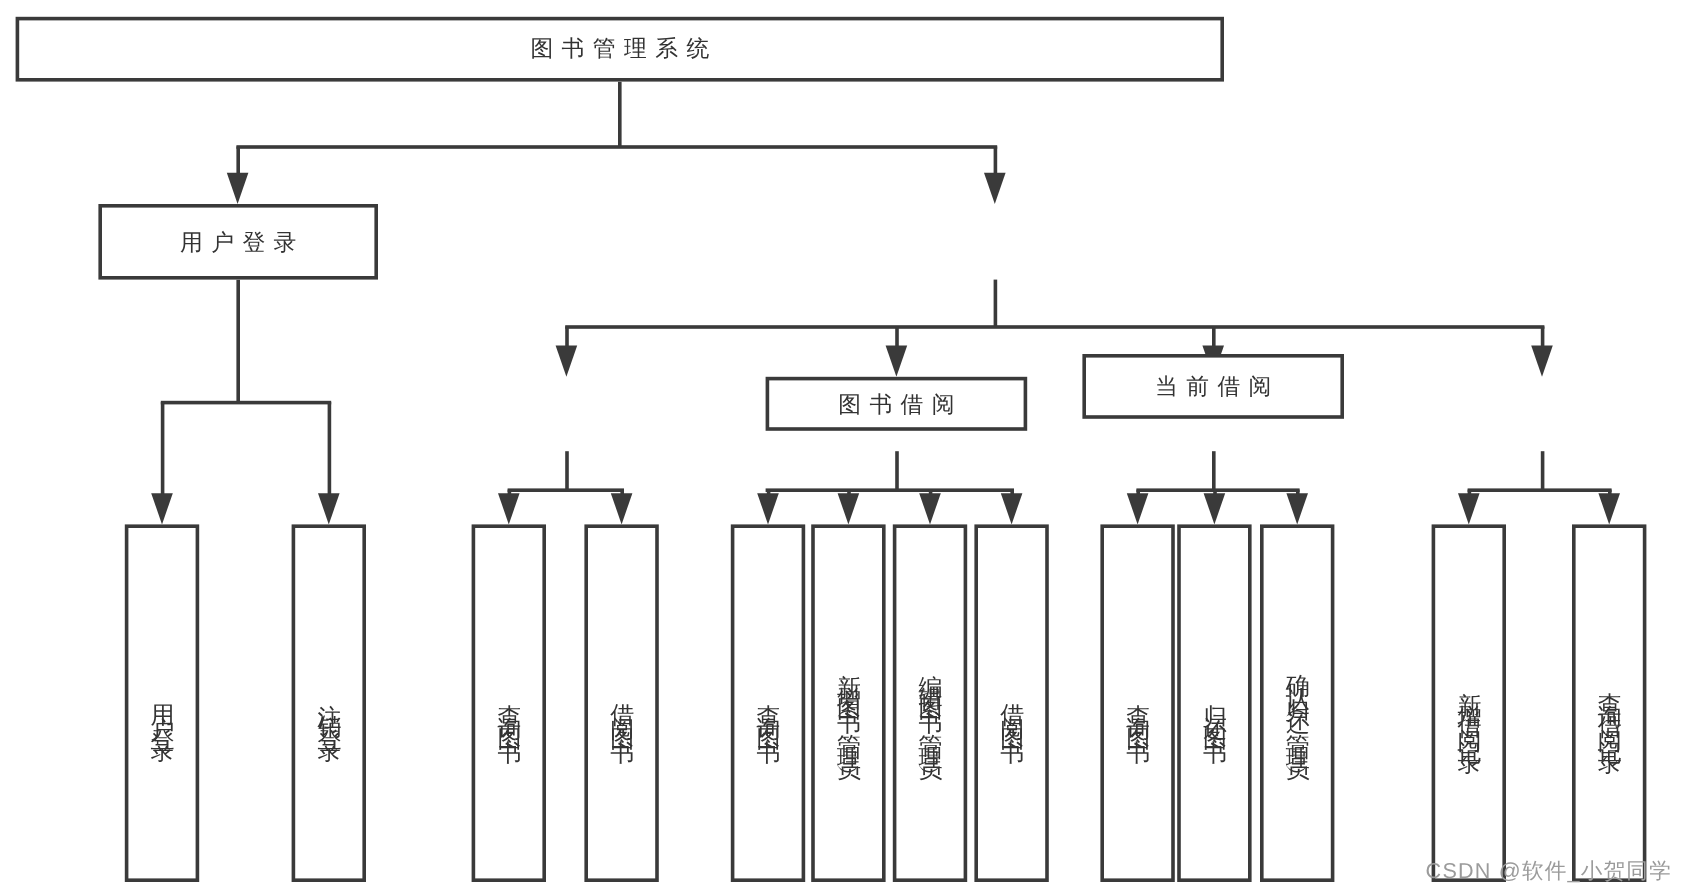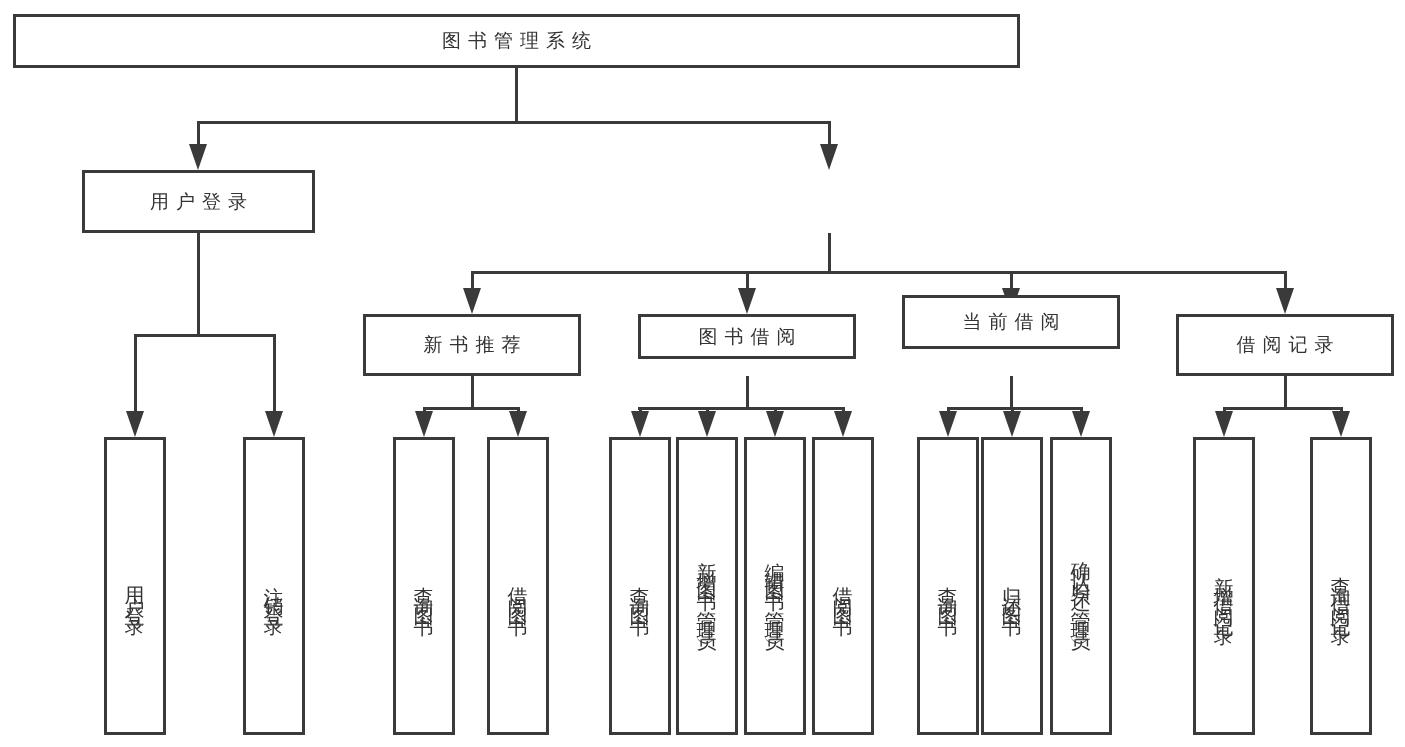--- a/index.html
+++ b/index.html
@@ -134,31 +134,25 @@
   <div class="ahead" style="left:1332px;top:411px"></div>
 
   <div class="box hbox" style="left:13px;top:14px;width:1007px;height:54px">
     <span>图书管理系统</span>
   </div>
 
   <div class="box hbox" style="left:82px;top:170px;width:233px;height:63px">
     <span>用户登录</span>
   </div>
 
-  <div class="box hbox" style="left:363px;top:314px;width:218px;height:62px">
-    <span>新书推荐</span>
-  </div>
   <div class="box hbox" style="left:638px;top:314px;width:218px;height:45px">
     <span>图书借阅</span>
   </div>
   <div class="box hbox" style="left:902px;top:295px;width:218px;height:54px">
     <span>当前借阅</span>
-  </div>
-  <div class="box hbox" style="left:1176px;top:314px;width:218px;height:62px">
-    <span>借阅记录</span>
   </div>
 
   <div class="box leaf" style="left:104px;top:437px;width:62px;height:298px">
     <span>用户登录</span>
   </div>
   <div class="box leaf" style="left:243px;top:437px;width:62px;height:298px">
     <span>注销登录</span>
   </div>
 
   <div class="box leaf" style="left:393px;top:437px;width:62px;height:298px">
@@ -191,14 +185,15 @@
     <span>确认归还（管理员）</span>
   </div>
 
   <div class="box leaf" style="left:1193px;top:437px;width:62px;height:298px">
     <span>新增借阅记录</span>
   </div>
   <div class="box leaf" style="left:1310px;top:437px;width:62px;height:298px">
     <span>查询借阅记录</span>
   </div>
 
+  <div class="watermark">CSDN @软件_小贺同学</div>
 
 </div>
 
 </body></html>

